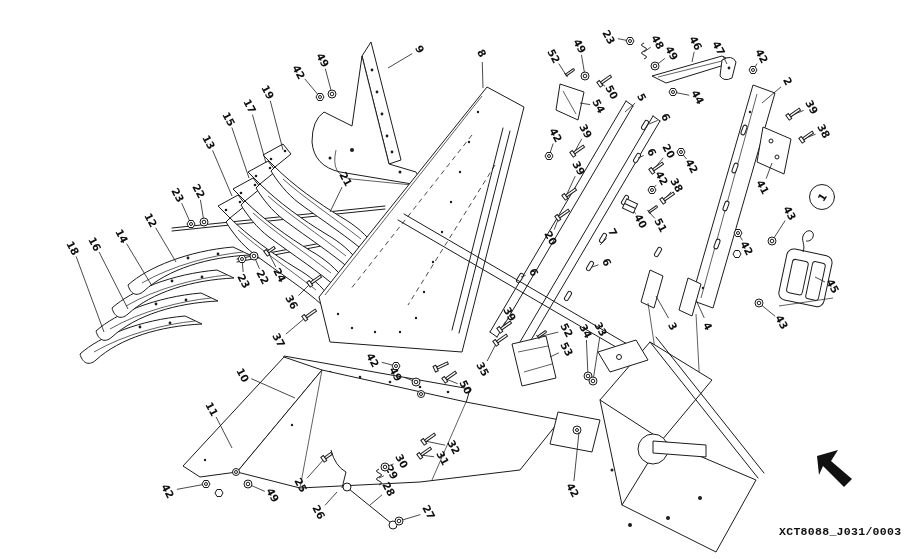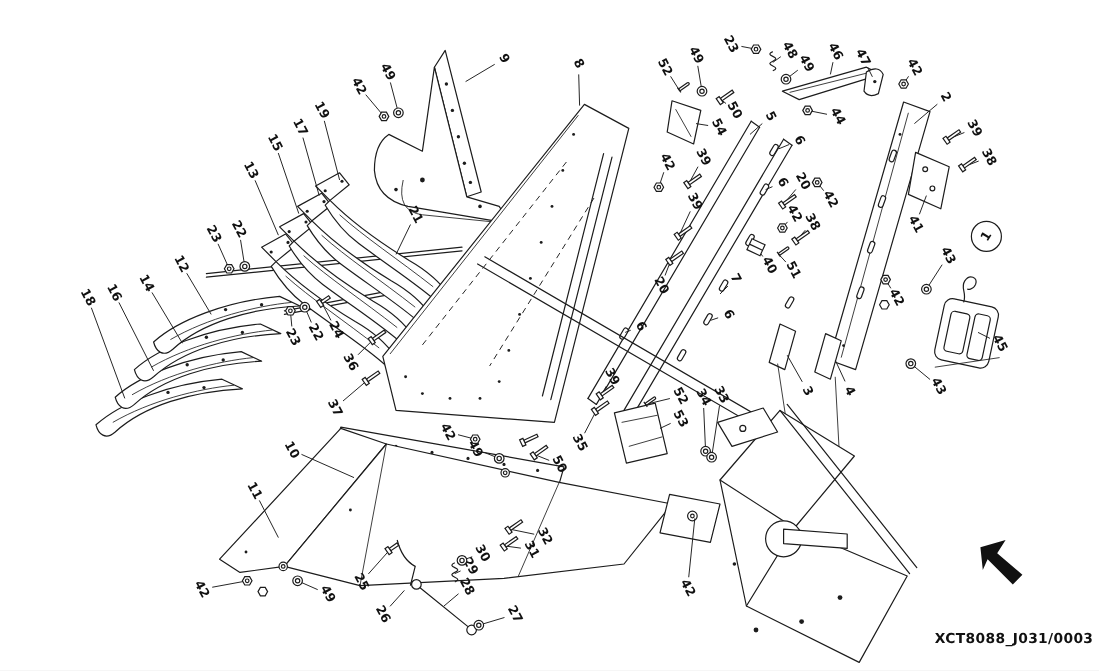--- a/index.html
+++ b/index.html
@@ -10,21 +10,21 @@
   .lnw{fill:#ffffff;stroke:#1c1c1c;stroke-width:1;stroke-linejoin:round;}
   .thin{fill:none;stroke:#1c1c1c;stroke-width:.7;}
   .dash{fill:none;stroke:#1c1c1c;stroke-width:.8;stroke-dasharray:5 4;}
   .hole{fill:#1c1c1c;stroke:none;}
   .ld{stroke:#1c1c1c;stroke-width:.8;}
   .hw{fill:#ffffff;stroke:#1c1c1c;stroke-width:1;}
   .hwl{fill:none;stroke:#1c1c1c;stroke-width:1;}
   .lab{fill:#111111;font-family:"DejaVu Sans",sans-serif;font-size:10.5px;font-weight:600;
        text-anchor:middle;dominant-baseline:central;}
   .partcode{position:absolute;left:779px;top:525px;color:#111;font-size:11.5px;
-            font-weight:600;letter-spacing:.3px;}
+            font-weight:600;letter-spacing:.3px;font-family:Liberation Mono, monospace;}
 </style>
 </head>
 <body>
 
 <div class="stage">
 <svg width="916" height="559" viewBox="0 0 916 559">
   <defs>
     <g id="fingerBlade">
       <path class="lnw" d="M0,0 L20,-11 L28,-1 L12,12 Z"></path>
       <path class="lnw" d="M12,12 C30,30 55,48 78,62 C92,70 104,80 112,92 L104,99

